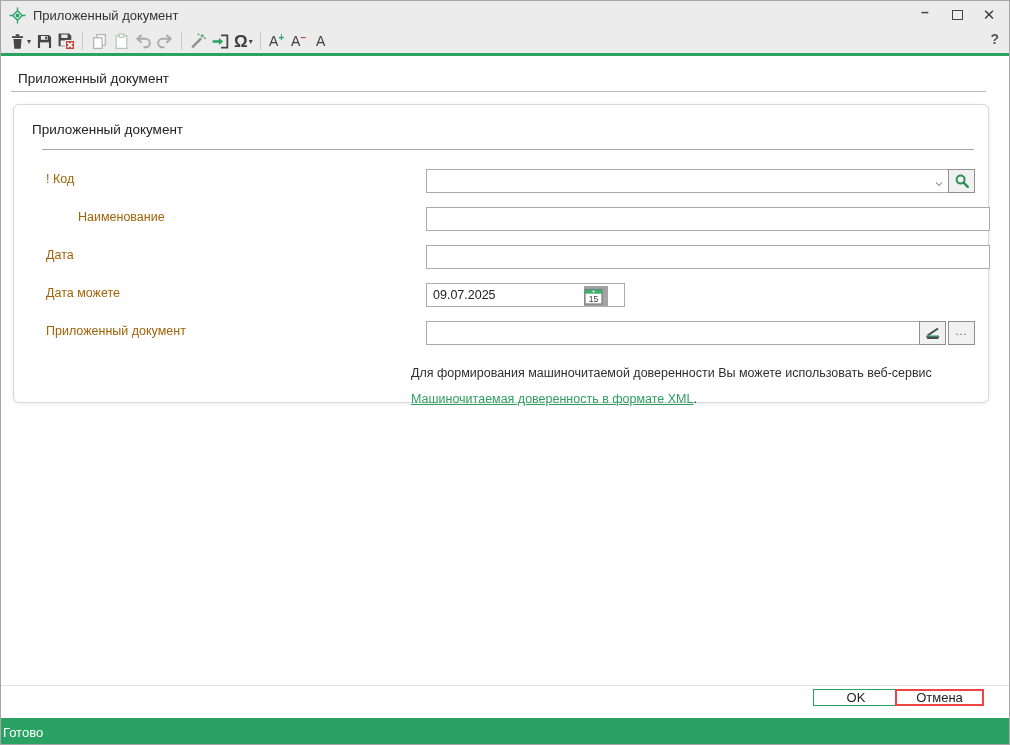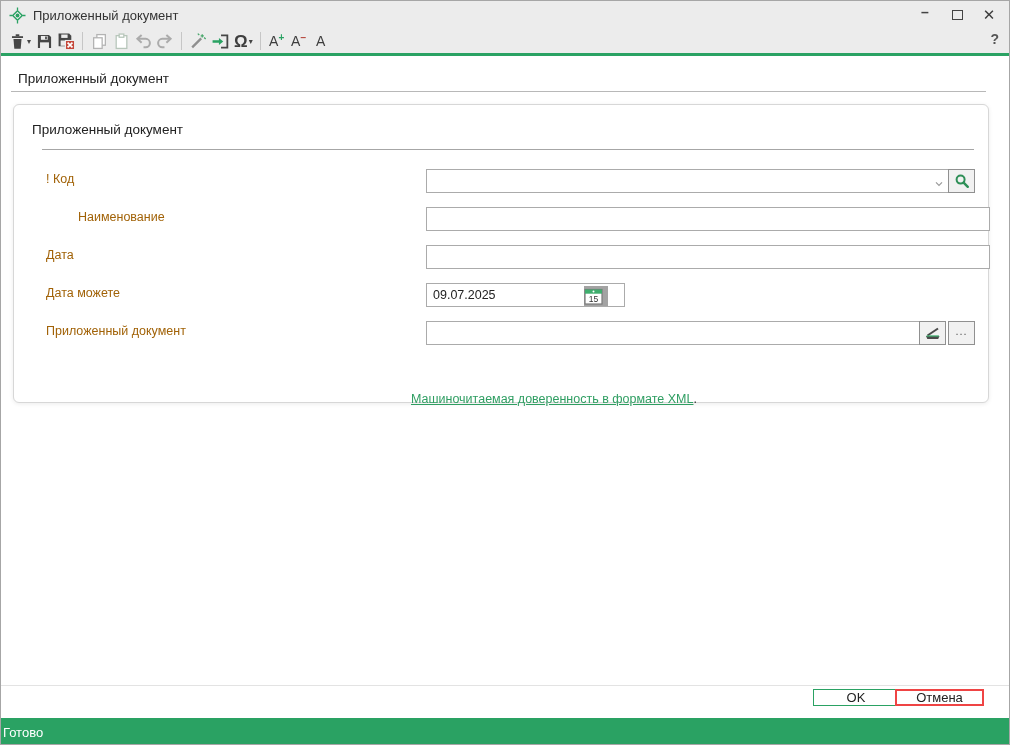--- a/index.html
+++ b/index.html
@@ -238,20 +238,21 @@
       <svg width="18" height="16" viewBox="0 0 18 16">
         <path d="M3.5 10.5L14 3.5" stroke="#4a4a4a" stroke-width="2"></path>
         <path d="M2 11h13.5l-1.3 3H3.3z" fill="#4a4a4a"></path>
         <path d="M2.6 11h12.3" stroke="#3fae6e" stroke-width="1.3"></path>
       </svg>
     </span>
     <span class="side-btn" style="left:934px; top:216px;">
       <span class="ellipsis-glyph">...</span>
     </span>
 
+    <div class="hint" style="top:261px;">Для формирования машиночитаемой доверенности Вы можете использовать веб-сервис</div>
     <div class="hint" style="top:279px;margin-top:8px;">
       <a href="#" style="color:#2f9e62;">Машиночитаемая доверенность в формате XML</a><span>.</span>
     </div>
   </div>
 
   <div class="footer-divider"></div>
   <div class="btn btn-ok">OK</div>
   <div class="btn btn-cancel">Отмена</div>
 
   <div class="statusbar" style="background:#2aa263;">

